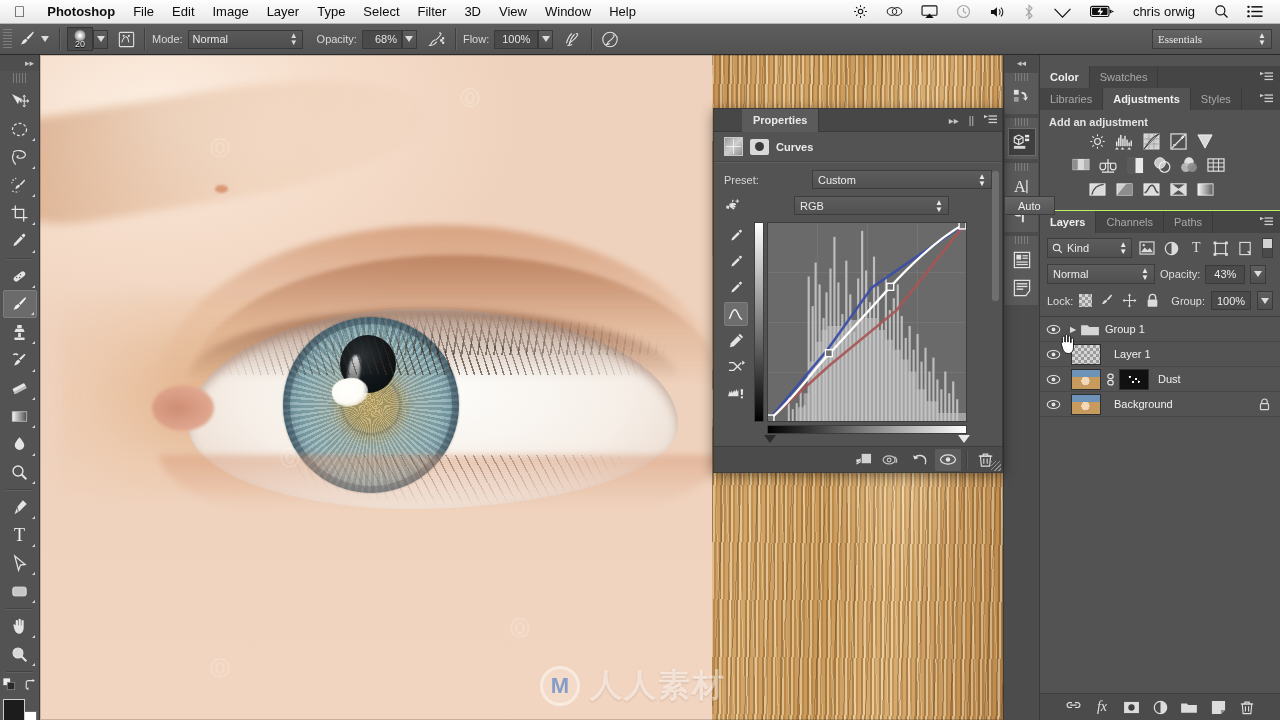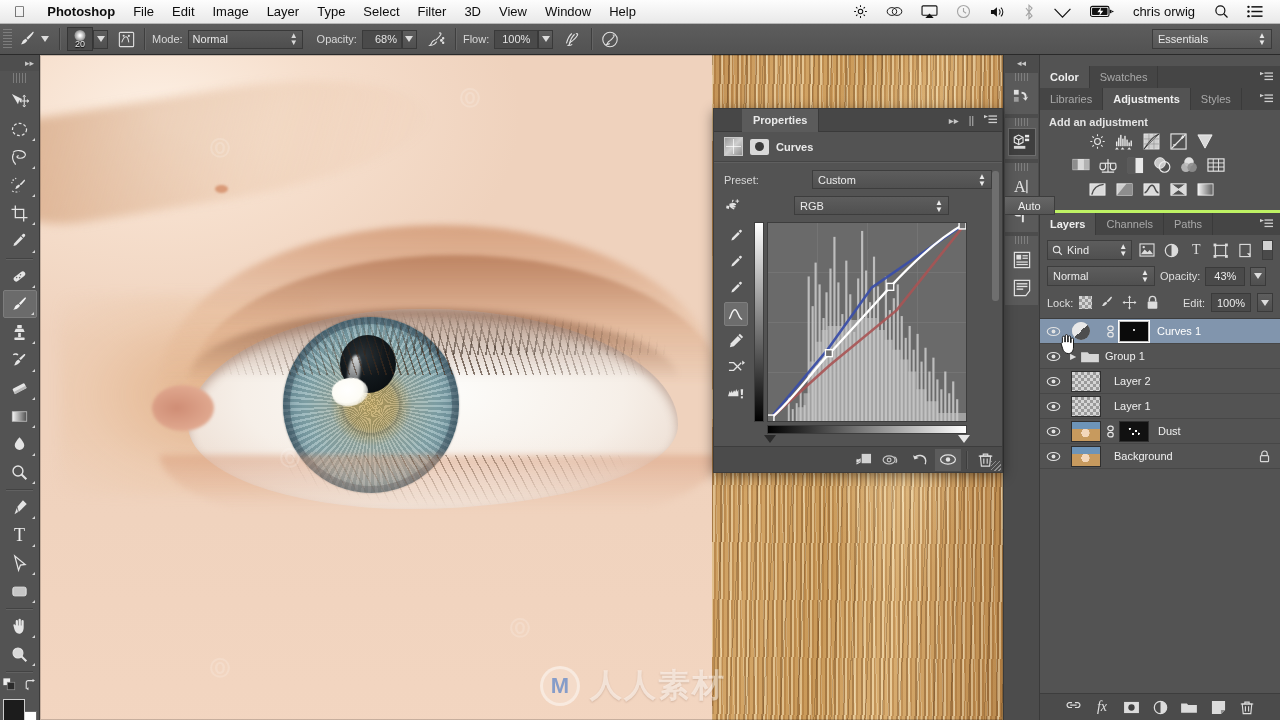--- a/index.html
+++ b/index.html
@@ -70,21 +70,21 @@
     position: absolute; top: 2px; left: 50%; transform: translateX(-50%);
     width: 11px; height: 11px; border-radius: 50%;
     background: radial-gradient(circle, #fff 10%, #8e8e8e 70%, #5a5a5a 100%);
   }
   .brush-preview .num { position: relative; z-index: 2; margin-bottom: 1px; text-shadow: 0 1px 1px #000;}
   .icon-btn { width: 22px; height: 22px; display:flex; align-items:center; justify-content:center; color:#ddd; }
   .ws-select {
     margin-left: auto; margin-right: 8px;
     background: linear-gradient(#646464,#565656); border: 1px solid #3b3b3b;
     height: 20px; min-width: 120px; display: flex; align-items: center;
-    padding: 0 5px; color: #e8e8e8; font-size: 11px;
+    padding: 0 5px; color: #e8e8e8; font-size: 11px; font-family: Liberation Serif, serif;
   }
 
   
   .toolbox {
     position: absolute; top: 55px; left: 0; width: 40px; height: 665px;
     background: #535353; border-right: 1px solid #3a3a3a;
     z-index: 40;
   }
   .tb-collapse { height: 16px; display:flex; align-items:center; justify-content:flex-end;
                  padding-right:5px; color:#c8c8c8; font-size:9px; background:#4e4e4e;}
@@ -395,21 +395,21 @@
   #color-panel { top: 66px; height: 22px; }
   
   #adjust-panel { top: 88px; height: 122px; }
   .adj-title { padding: 6px 9px 4px; font-size: 11px; color: #e4e4e4; font-weight: bold; }
   .adj-grid { padding: 0 9px; }
   .adj-row { display: flex; gap: 7px; margin-bottom: 6px; padding-left: 4px; }
   .adj-icon { width: 20px; height: 18px; display:flex; align-items:center; justify-content:center;
               color: #e9e9e9; }
 
   
-  #layers-panel { top: 210px; height: 510px; border-top: 3px solid #bef264; }
+  #layers-panel { top: 210px; height: 510px; border-top: 1px solid #bef264; }
   .filter-row { display: flex; align-items: center; gap: 4px; padding: 5px 7px 4px; }
   .kind-sel {
     width: 86px; height: 20px; background: linear-gradient(#5d5d5d,#505050);
     border: 1px solid #3d3d3d; display: flex; align-items: center; gap: 4px;
     padding: 0 4px; color: #eaeaea; font-size: 11px;
   }
   .kind-sel .arrows { margin-left: auto; font-size: 8px; line-height:7px; }
   .f-ico { width: 21px; height: 20px; display:flex;align-items:center;justify-content:center; color:#dcdcdc;}
   .toggle-sw { width: 11px; height: 20px; margin-left: 2px;
                background: linear-gradient(#d2d2d2 0 50%, #4a4a4a 50% 100%); border:1px solid #3d3d3d; }
@@ -1544,79 +1544,50 @@
               <path d="M8 0.6l1.8 2.2H6.2zM8 15.4l1.8-2.2H6.2zM0.6 8l2.2-1.8v3.6zM15.4 8l-2.2-1.8v3.6z"></path>
             </g>
           </svg>
       </span>
       <span class="lock-ico">
         <svg width="13" height="15" viewBox="0 0 14 16">
             <path d="M3.6 7V4.8a3.4 3.4 0 016.8 0V7" fill="none" stroke="#dcdcdc" stroke-width="1.5"></path>
             <rect x="1.8" y="7" width="10.4" height="7.6" rx="1" fill="#dcdcdc"></rect>
           </svg>
       </span>
-      <span class="mini-label" style="margin-left:auto;">Edit:</span>
+      <span class="mini-label" style="margin-left:auto;">Group:</span>
       <span class="mini-field">
         <span>100%</span>
       </span>
       <span class="mini-arrow">
         <svg width="8" height="6" viewBox="0 0 8 6">
             <path d="M0 0h8L4 6z" fill="#dcdcdc"></path>
           </svg>
       </span>
     </div>
 
     <div class="layer-list">
 
-      <div class="layer selected">
-        <span class="eye-cell">
-          <svg class="eye-ico" width="15" height="11" viewBox="0 0 16 12">
-              <ellipse cx="8" cy="6" rx="6.8" ry="4.4" fill="none" stroke="#e2e2e2" stroke-width="1.2"></ellipse>
-              <circle cx="8" cy="6" r="2.1" fill="#e2e2e2"></circle>
-            </svg>
-        </span>
-        <span class="thumb adjcircle"></span>
-        <span class="link-ico" style="margin-left:9px">
-          <svg width="9" height="13" viewBox="0 0 10 14">
-              <g fill="none" stroke="#e8e8e8" stroke-width="1.3">
-                <rect x="2" y="1" width="6" height="5" rx="2.5"></rect>
-                <rect x="2" y="8" width="6" height="5" rx="2.5"></rect>
-              </g>
-            </svg>
-        </span>
-        <span class="thumb mask-black" style="outline:1.5px solid #fff;margin-right:8px"></span>
-        <span class="layer-name">Curves 1</span>
-      </div>
 
       <div class="layer">
         <span class="eye-cell">
           <svg class="eye-ico" width="15" height="11" viewBox="0 0 16 12">
               <ellipse cx="8" cy="6" rx="6.8" ry="4.4" fill="none" stroke="#e2e2e2" stroke-width="1.2"></ellipse>
               <circle cx="8" cy="6" r="2.1" fill="#e2e2e2"></circle>
             </svg>
         </span>
         <span class="disc-tri">▶</span>
         <span class="folder-ico">
           <svg width="20" height="15" viewBox="0 0 21 16">
               <path d="M1 3.4h7l1.6 2h10.4V14H1z" fill="#d6d6d6"></path>
             </svg>
         </span>
         <span class="layer-name" style="margin-left:4px">Group 1</span>
       </div>
 
-      <div class="layer">
-        <span class="eye-cell">
-          <svg class="eye-ico" width="15" height="11" viewBox="0 0 16 12">
-              <ellipse cx="8" cy="6" rx="6.8" ry="4.4" fill="none" stroke="#e2e2e2" stroke-width="1.2"></ellipse>
-              <circle cx="8" cy="6" r="2.1" fill="#e2e2e2"></circle>
-            </svg>
-        </span>
-        <span class="thumb checker" style="margin-left:4px;margin-right:13px"></span>
-        <span class="layer-name">Layer 2</span>
-      </div>
 
       <div class="layer">
         <span class="eye-cell">
           <svg class="eye-ico" width="15" height="11" viewBox="0 0 16 12">
               <ellipse cx="8" cy="6" rx="6.8" ry="4.4" fill="none" stroke="#e2e2e2" stroke-width="1.2"></ellipse>
               <circle cx="8" cy="6" r="2.1" fill="#e2e2e2"></circle>
             </svg>
         </span>
         <span class="thumb checker" style="margin-left:4px;margin-right:13px"></span>
         <span class="layer-name">Layer 1</span>

